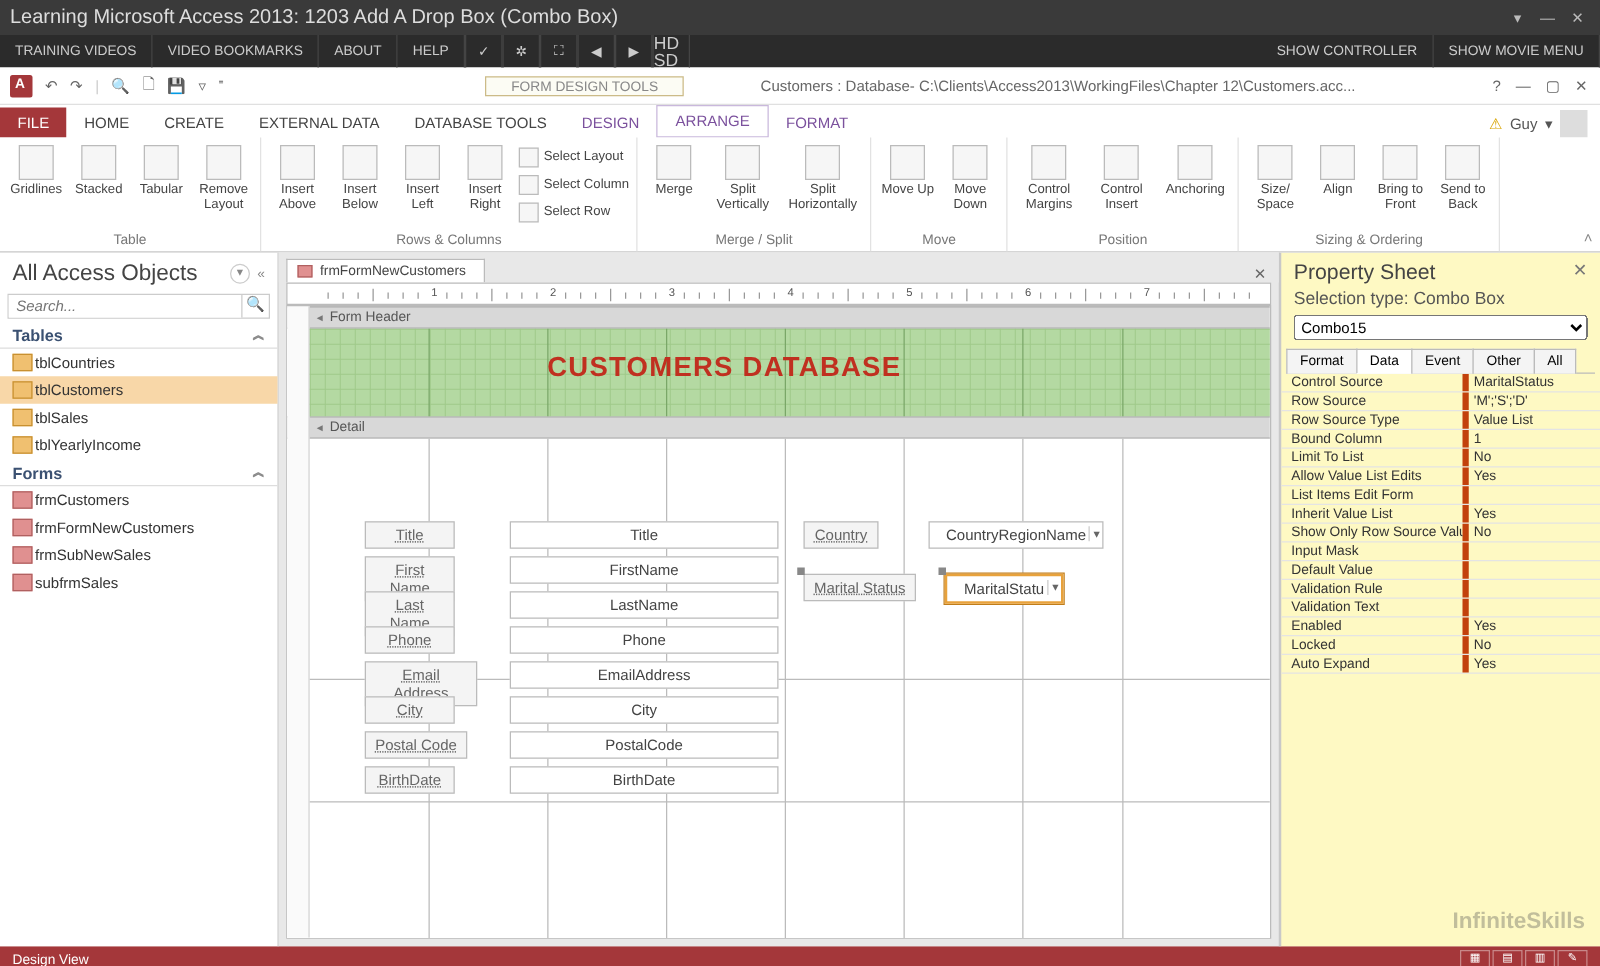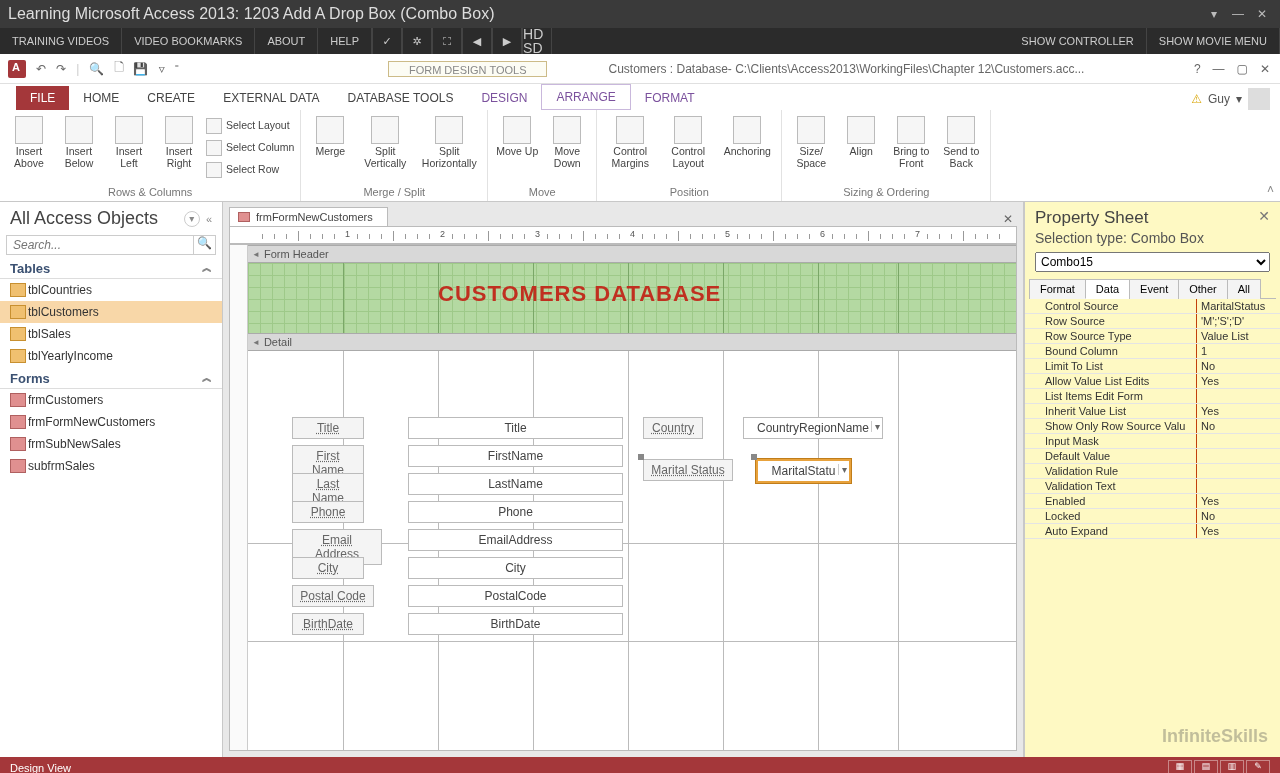--- a/index.html
+++ b/index.html
@@ -23,21 +23,21 @@
 .accesstop .qat .accessicon { width: 18px; height: 18px; background: #a4373a; border-radius: 2px; position: relative; }
 .accesstop .qat .accessicon::after { content: "A"; color: #fff; font-size: 11px; font-weight: bold; position: absolute; left: 4px; top: 1px; }
 .accesstop .qat span { color: #666; cursor: pointer; }
 .accesstop .context { flex: 0 0 auto; padding: 0 40px; text-align: center; color: #888; font-size: 11px; border: 1px solid transparent; }
 .context-inner { border: 1px solid #cb8; background: #fcfcf4; padding: 2px 20px 0; }
 .accesstop .doctitle { flex: 1; text-align: left; color: #666; padding-left: 20px; font-size: 12px; overflow: hidden; white-space: nowrap; }
 .accesstop .wctrl { display: flex; gap: 12px; padding: 0 10px; color: #666; }
 .accesstop .wctrl span { cursor: pointer; }
 
 
-.ribbontabs { height: 26px; display: flex; align-items: flex-end; padding-left: 16px; background: #fff; }
+.ribbontabs { height: 26px; display: flex; align-items: flex-end; padding-left: 0; background: #fff; }
 .ribbontabs .tab { padding: 5px 14px; font-size: 12px; color: #444; cursor: pointer; }
 .ribbontabs .tab.file { background: #a4373a; color: #fff; }
 .ribbontabs .tab.active { color: #a4373a; border: 1px solid #ccc; border-bottom: 1px solid #fff; background: #fff; }
 .ribbontabs .tab.context { color: #7b519d; }
 .ribbontabs .tab.context.active { color: #7b519d; border-color: #c9b8dc; }
 .ribbontabs .userbox { margin-left: auto; display: flex; align-items: center; gap: 6px; padding-right: 10px; color: #555; font-size: 12px; }
 .ribbontabs .userbox .warn { color: #d8a400; }
 .ribbontabs .userbox .avatar { width: 22px; height: 22px; background: #ddd; }
 
 
@@ -98,21 +98,21 @@
 .propsheet .pshead { padding: 6px 10px 2px; font-size: 17px; color: #444; display: flex; }
 .propsheet .pshead .x { margin-left: auto; color: #777; cursor: pointer; font-size: 14px; }
 .propsheet .pstype { padding: 0 10px 4px; font-size: 14px; color: #555; }
 .propsheet .psname { margin: 2px 10px; }
 .propsheet .psname select { width: 100%; font-size: 12px; padding: 1px; }
 .propsheet .pstabs { display: flex; margin: 4px 4px 0; border-bottom: 1px solid #bbb; }
 .propsheet .pstabs .pt { padding: 3px 10px; font-size: 11px; border: 1px solid #bbb; border-bottom: none; background: #f4f4f4; margin-right: -1px; cursor: pointer; position: relative; top: 1px; }
 .propsheet .pstabs .pt.active { background: #fff; border-bottom: 1px solid #fff; }
 .propsheet .pgrid { flex: 1; overflow: auto; font-size: 11px; }
 .propsheet .prow { display: flex; border-bottom: 1px solid #e4e4e4; }
-.propsheet .prow .pk { width: 172px; padding: 1px 20px; color: #333; border-right: 1px solid #c2410c; white-space: nowrap; overflow: hidden; }
+.propsheet .prow .pk { width: 150px; padding: 1px 8px; color: #333; border-right: 5px solid #c2410c; white-space: nowrap; overflow: hidden; }
 .propsheet .prow .pv { flex: 1; padding: 1px 4px; color: #333; white-space: nowrap; overflow: hidden; }
 
 
 .statusbar { height: 22px; background: #a4373a; color: #fff; display: flex; align-items: center; padding: 0 10px; font-size: 11px; }
 .statusbar .right { margin-left: auto; display: flex; gap: 2px; }
 .statusbar .vbtn { width: 24px; height: 16px; border: 1px solid rgba(255,255,255,.4); text-align: center; font-size: 9px; cursor: pointer; }
 .watermark { position: absolute; right: 12px; bottom: 26px; color: rgba(80,80,80,.35); font-size: 18px; font-weight: 600; pointer-events: none; }
 </style>
 </head>
 <body>
@@ -182,20 +182,41 @@
     <span>▾</span>
     <div class="avatar"></div>
   </div>
 </div>
 
 <div class="ribbon">
   <div class="group">
     <div class="items">
       <div class="rbtn">
           <div class="ricon"></div>
+          <div class="rlbl">Gridlines</div>
+        </div>
+      <div class="rbtn">
+          <div class="ricon"></div>
+          <div class="rlbl">Stacked</div>
+        </div>
+      <div class="rbtn">
+          <div class="ricon"></div>
+          <div class="rlbl">Tabular</div>
+        </div>
+      <div class="rbtn">
+          <div class="ricon"></div>
+          <div class="rlbl">Remove Layout</div>
+        </div>
+    </div>
+    <div class="glabel">Table</div>
+  </div>
+  <div class="group">
+    <div class="items">
+      <div class="rbtn">
+          <div class="ricon"></div>
           <div class="rlbl">Insert Above</div>
         </div>
       <div class="rbtn">
           <div class="ricon"></div>
           <div class="rlbl">Insert Below</div>
         </div>
       <div class="rbtn">
           <div class="ricon"></div>
           <div class="rlbl">Insert Left</div>
         </div>
@@ -251,21 +272,21 @@
     <div class="glabel">Move</div>
   </div>
   <div class="group">
     <div class="items">
       <div class="rbtn" style="width:54px">
           <div class="ricon"></div>
           <div class="rlbl">Control Margins</div>
         </div>
       <div class="rbtn" style="width:54px">
           <div class="ricon"></div>
-          <div class="rlbl">Control Layout</div>
+          <div class="rlbl">Control Insert</div>
         </div>
       <div class="rbtn" style="width:56px">
           <div class="ricon"></div>
           <div class="rlbl">Anchoring</div>
         </div>
     </div>
     <div class="glabel">Position</div>
   </div>
   <div class="group">
     <div class="items">

